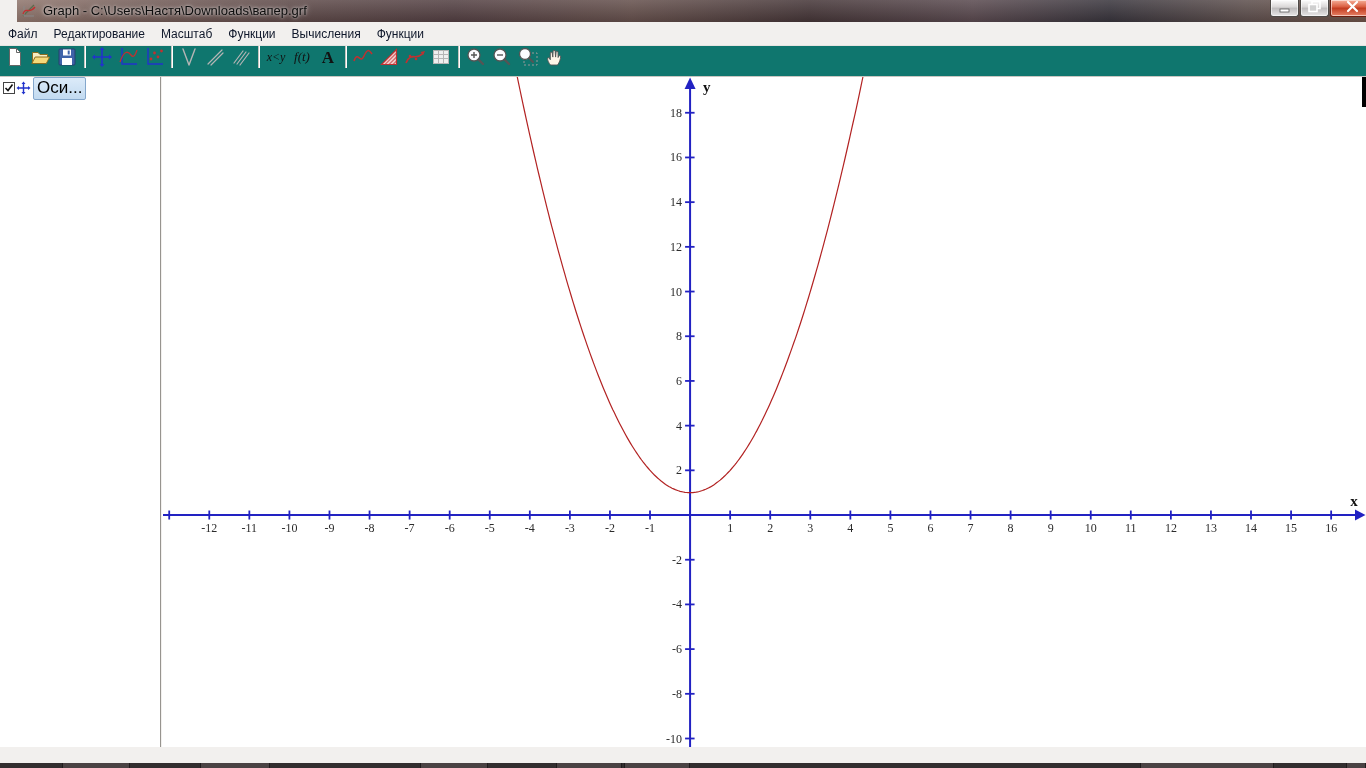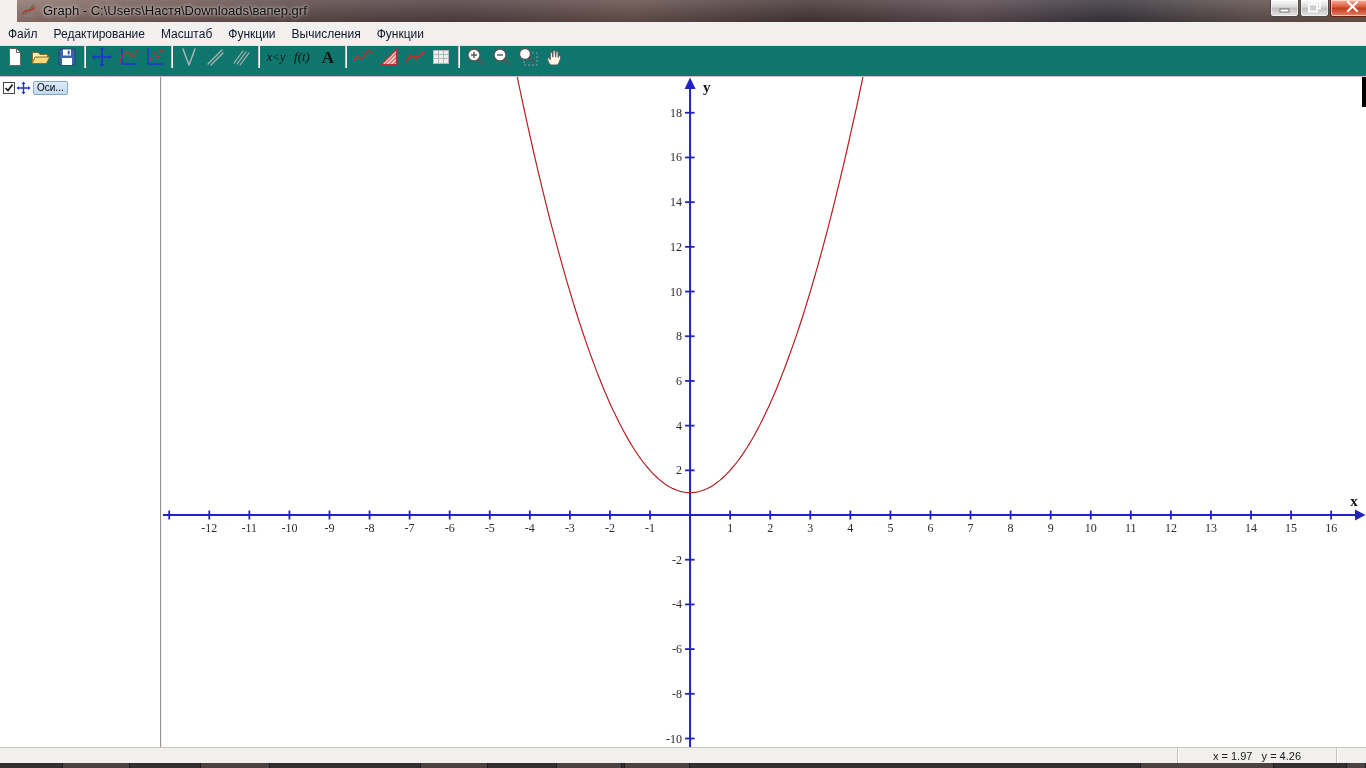--- a/index.html
+++ b/index.html
@@ -35,21 +35,21 @@
   .tb-btn{width:26px;height:26px;display:flex;align-items:center;justify-content:center;border-radius:2px;}
   .tb-sep{width:1px;height:22px;background:#c6c3be;margin:0 4px;box-shadow:1px 0 0 #fff;}
 
   
   .sidebar{position:absolute;left:0;top:77px;width:161px;height:670px;background:#fff;
     border-right:1px solid #97948f;box-sizing:border-box;}
   .fl-item{display:flex;align-items:center;margin:3px 0 0 3px;height:16px;}
   .fl-check{width:12px;height:12px;border:1px solid #444;background:#fff;box-sizing:border-box;
     display:flex;align-items:center;justify-content:center;}
   .fl-axicon{width:16px;height:14px;margin-left:1px;}
-  .fl-label{margin-left:1px;font-size:10px;color:#000;padding:0 3px 1px 3px;
+  .fl-label{margin-left:1px;font-size:17px;color:#000;padding:0 3px 1px 3px;
     background:linear-gradient(180deg,#dcebf9,#c2daf0);border:1px solid #84a7cc;border-radius:2px;}
 
   .graph-area{position:absolute;left:162px;top:77px;width:1204px;height:670px;background:#fff;}
   .graph-area svg{display:block;}
   .right-artifact{position:absolute;left:1362px;top:77px;width:4px;height:30px;background:#000;}
 
   
   .statusbar{position:absolute;left:0;top:747px;width:1366px;height:16px;background:#f2f0ee;
     border-top:1px solid #c9c6c1;box-sizing:border-box;display:flex;font-size:11px;color:#1a1a1a;}
   .sb-left{width:1177px;}
@@ -347,25 +347,20 @@
           <text x="520.0772046589018" y="84.45363575717147" text-anchor="end" font-family="Liberation Serif,serif" font-size="12" fill="#2b2b2b">16</text>
           <line x1="523.0772046589018" y1="35.75717144763178" x2="532.5772046589018" y2="35.75717144763178" stroke="#2222c2" stroke-width="1.8"></line>
           <text x="520.0772046589018" y="39.75717144763178" text-anchor="end" font-family="Liberation Serif,serif" font-size="12" fill="#2b2b2b">18</text>
           <text x="541.0772046589018" y="15" font-family="Liberation Serif,serif" font-weight="bold" font-size="15" fill="#111">y</text>
         </g>
         <polyline points="349.8,-26.9 351.4,-19.0 353.0,-11.1 354.6,-3.3 356.2,4.4 357.8,12.0 359.4,19.6 361.0,27.1 362.6,34.5 364.2,41.8 365.8,49.1 367.4,56.3 369.0,63.4 370.6,70.5 372.2,77.5 373.8,84.4 375.4,91.3 377.0,98.0 378.6,104.7 380.2,111.4 381.8,117.9 383.4,124.4 385.0,130.9 386.6,137.2 388.2,143.5 389.8,149.7 391.5,155.8 393.1,161.9 394.7,167.9 396.3,173.8 397.9,179.6 399.5,185.4 401.1,191.1 402.7,196.7 404.3,202.3 405.9,207.8 407.5,213.2 409.1,218.5 410.7,223.8 412.3,229.0 413.9,234.2 415.5,239.2 417.1,244.2 418.7,249.1 420.3,254.0 421.9,258.7 423.5,263.4 425.1,268.1 426.7,272.6 428.3,277.1 429.9,281.5 431.5,285.9 433.1,290.1 434.7,294.4 436.3,298.5 437.9,302.5 439.5,306.5 441.1,310.4 442.7,314.3 444.3,318.1 445.9,321.8 447.5,325.4 449.1,328.9 450.7,332.4 452.4,335.8 454.0,339.2 455.6,342.5 457.2,345.7 458.8,348.8 460.4,351.8 462.0,354.8 463.6,357.7 465.2,360.6 466.8,363.4 468.4,366.1 470.0,368.7 471.6,371.2 473.2,373.7 474.8,376.1 476.4,378.5 478.0,380.8 479.6,383.0 481.2,385.1 482.8,387.1 484.4,389.1 486.0,391.0 487.6,392.9 489.2,394.6 490.8,396.3 492.4,398.0 494.0,399.5 495.6,401.0 497.2,402.4 498.8,403.8 500.4,405.0 502.0,406.2 503.6,407.4 505.2,408.4 506.8,409.4 508.4,410.3 510.0,411.2 511.6,411.9 513.3,412.6 514.9,413.2 516.5,413.8 518.1,414.3 519.7,414.7 521.3,415.0 522.9,415.3 524.5,415.5 526.1,415.6 527.7,415.7 529.3,415.7 530.9,415.6 532.5,415.4 534.1,415.2 535.7,414.9 537.3,414.5 538.9,414.0 540.5,413.5 542.1,412.9 543.7,412.3 545.3,411.5 546.9,410.7 548.5,409.9 550.1,408.9 551.7,407.9 553.3,406.8 554.9,405.6 556.5,404.4 558.1,403.1 559.7,401.7 561.3,400.3 562.9,398.8 564.5,397.2 566.1,395.5 567.7,393.8 569.3,392.0 570.9,390.1 572.6,388.1 574.2,386.1 575.8,384.0 577.4,381.9 579.0,379.6 580.6,377.3 582.2,374.9 583.8,372.5 585.4,370.0 587.0,367.4 588.6,364.7 590.2,362.0 591.8,359.2 593.4,356.3 595.0,353.4 596.6,350.3 598.2,347.2 599.8,344.1 601.4,340.8 603.0,337.5 604.6,334.1 606.2,330.7 607.8,327.2 609.4,323.6 611.0,319.9 612.6,316.2 614.2,312.4 615.8,308.5 617.4,304.5 619.0,300.5 620.6,296.4 622.2,292.3 623.8,288.0 625.4,283.7 627.0,279.3 628.6,274.9 630.2,270.4 631.8,265.8 633.5,261.1 635.1,256.4 636.7,251.5 638.3,246.7 639.9,241.7 641.5,236.7 643.1,231.6 644.7,226.4 646.3,221.2 647.9,215.9 649.5,210.5 651.1,205.0 652.7,199.5 654.3,193.9 655.9,188.3 657.5,182.5 659.1,176.7 660.7,170.8 662.3,164.9 663.9,158.8 665.5,152.8 667.1,146.6 668.7,140.3 670.3,134.0 671.9,127.7 673.5,121.2 675.1,114.7 676.7,108.1 678.3,101.4 679.9,94.7 681.5,87.9 683.1,81.0 684.7,74.0 686.3,67.0 687.9,59.9 689.5,52.7 691.1,45.5 692.8,38.2 694.4,30.8 696.0,23.3 697.6,15.8 699.2,8.2 700.8,0.5 702.4,-7.2 704.0,-15.0 705.6,-22.9" fill="none" stroke="#b22222" stroke-width="1.2"></polyline>
       </svg>
   </div>
   <div class="right-artifact"></div>
 
-  <div class="statusbar">
-    <div class="sb-left"></div>
-    <div class="sb-coords">x = 1.97   y = 4.26</div>
-    <div class="sb-right"></div>
-  </div>
 
   <div class="taskbar-sliver" id="taskbarSliver">
       <div class="tb-seg" style="left: 62px; width: 68px;"></div>
       <div class="tb-seg" style="left: 200px; width: 70px;"></div>
       <div class="tb-seg" style="left: 420px; width: 68px;"></div>
       <div class="tb-seg" style="left: 556px; width: 66px;"></div>
       <div class="tb-seg" style="left: 624px; width: 66px;"></div>
       <div class="tb-seg" style="left: 1140px; width: 134px;"></div>
       <div class="tb-seg" style="left: 1346px; width: 20px;"></div>
     </div>

